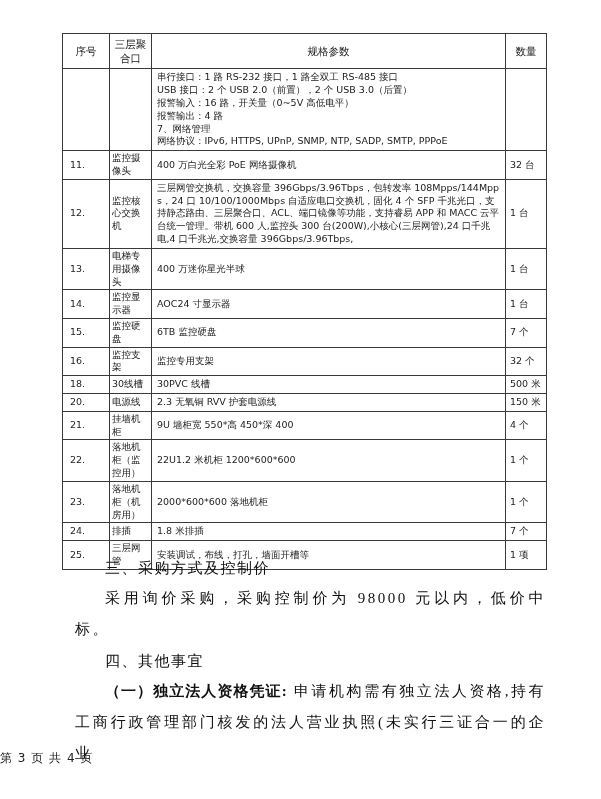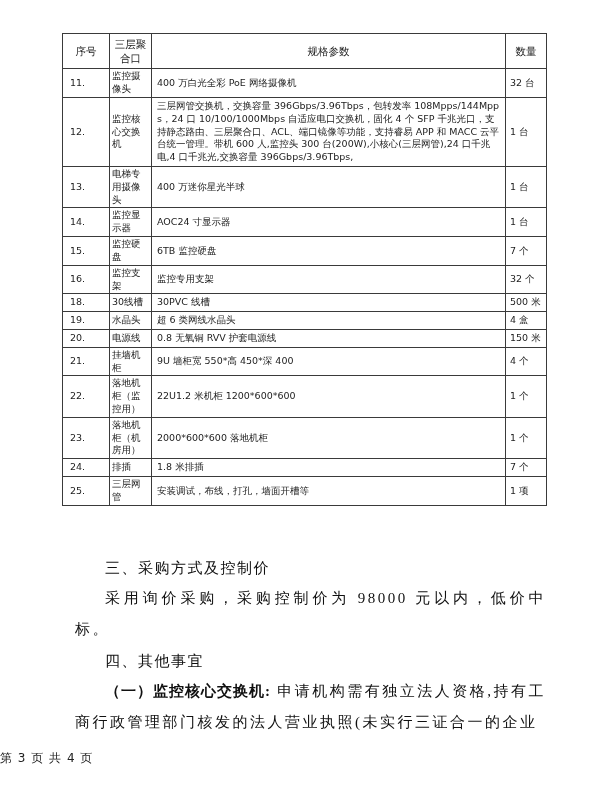--- a/index.html
+++ b/index.html
@@ -97,20 +97,31 @@
     <thead>
       <tr>
         <th>序号</th>
         <th>三层聚合口</th>
         <th>规格参数</th>
         <th>数量</th>
       </tr>
     </thead>
     <tbody>
         <tr>
+          <td class="no"></td>
+          <td class="name"></td>
+          <td class="spec">串行接口：1 路 RS-232 接口，1 路全双工 RS-485 接口
+USB 接口：2 个 USB 2.0（前置），2 个 USB 3.0（后置）
+报警输入：16 路，开关量（0~5V 高低电平）
+报警输出：4 路
+7、网络管理
+网络协议：IPv6, HTTPS, UPnP, SNMP, NTP, SADP, SMTP,  PPPoE</td>
+          <td class="qty"></td>
+        </tr>
+        <tr>
           <td class="no">11.</td>
           <td class="name">监控摄像头</td>
           <td class="spec">400 万白光全彩 PoE 网络摄像机</td>
           <td class="qty">32 台</td>
         </tr>
         <tr>
           <td class="no">12.</td>
           <td class="name">监控核心交换机</td>
           <td class="spec">三层网管交换机，交换容量 396Gbps/3.96Tbps，包转发率 108Mpps/144Mpps，24 口 10/100/1000Mbps 自适应电口交换机，固化 4 个 SFP 千兆光口，支持静态路由、三层聚合口、ACL、端口镜像等功能，支持睿易 APP 和 MACC 云平台统一管理。带机 600 人,监控头 300 台(200W),小核心(三层网管),24 口千兆电,4 口千兆光,交换容量 396Gbps/3.96Tbps,</td>
           <td class="qty">1 台</td>
@@ -139,29 +150,23 @@
           <td class="spec">监控专用支架</td>
           <td class="qty">32 个</td>
         </tr>
         <tr>
           <td class="no">18.</td>
           <td class="name">30线槽</td>
           <td class="spec">30PVC 线槽</td>
           <td class="qty">500 米</td>
         </tr>
         <tr>
-          <td class="no">19.</td>
-          <td class="name">水晶头</td>
-          <td class="spec">超 6 类网线水晶头</td>
-          <td class="qty">4 盒</td>
-        </tr>
-        <tr>
           <td class="no">20.</td>
           <td class="name">电源线</td>
-          <td class="spec">0.8 无氧铜 RVV 护套电源线</td>
+          <td class="spec">2.3 无氧铜 RVV 护套电源线</td>
           <td class="qty">150 米</td>
         </tr>
         <tr>
           <td class="no">21.</td>
           <td class="name">挂墙机柜</td>
           <td class="spec">9U 墙柜宽 550*高 450*深 400</td>
           <td class="qty">4 个</td>
         </tr>
         <tr>
           <td class="no">22.</td>
@@ -187,18 +192,18 @@
           <td class="spec">安装调试，布线，打孔，墙面开槽等</td>
           <td class="qty">1 项</td>
         </tr>
       </tbody>
   </table>
 
   <div class="sections">
     <div class="h-sec">三、采购方式及控制价</div>
     <div class="p-body">采用询价采购，采购控制价为 98000 元以内，低价中标。</div>
     <div class="h-sec">四、其他事宜</div>
-    <div class="p-body"><span class="bold-run">（一）监控核心交换机:</span><span> 申请机构需有独立法人资格,持有工商行政管理部门核发的法人营业执照(未实行三证合一的企业</span></div>
+    <div class="p-body"><span class="bold-run">（一）独立法人资格凭证:</span><span> 申请机构需有独立法人资格,持有工商行政管理部门核发的法人营业执照(未实行三证合一的企业</span></div>
   </div>
 
   <div class="footer">第 3 页 共 4 页</div>
 
 </div>
 
 </body></html>

